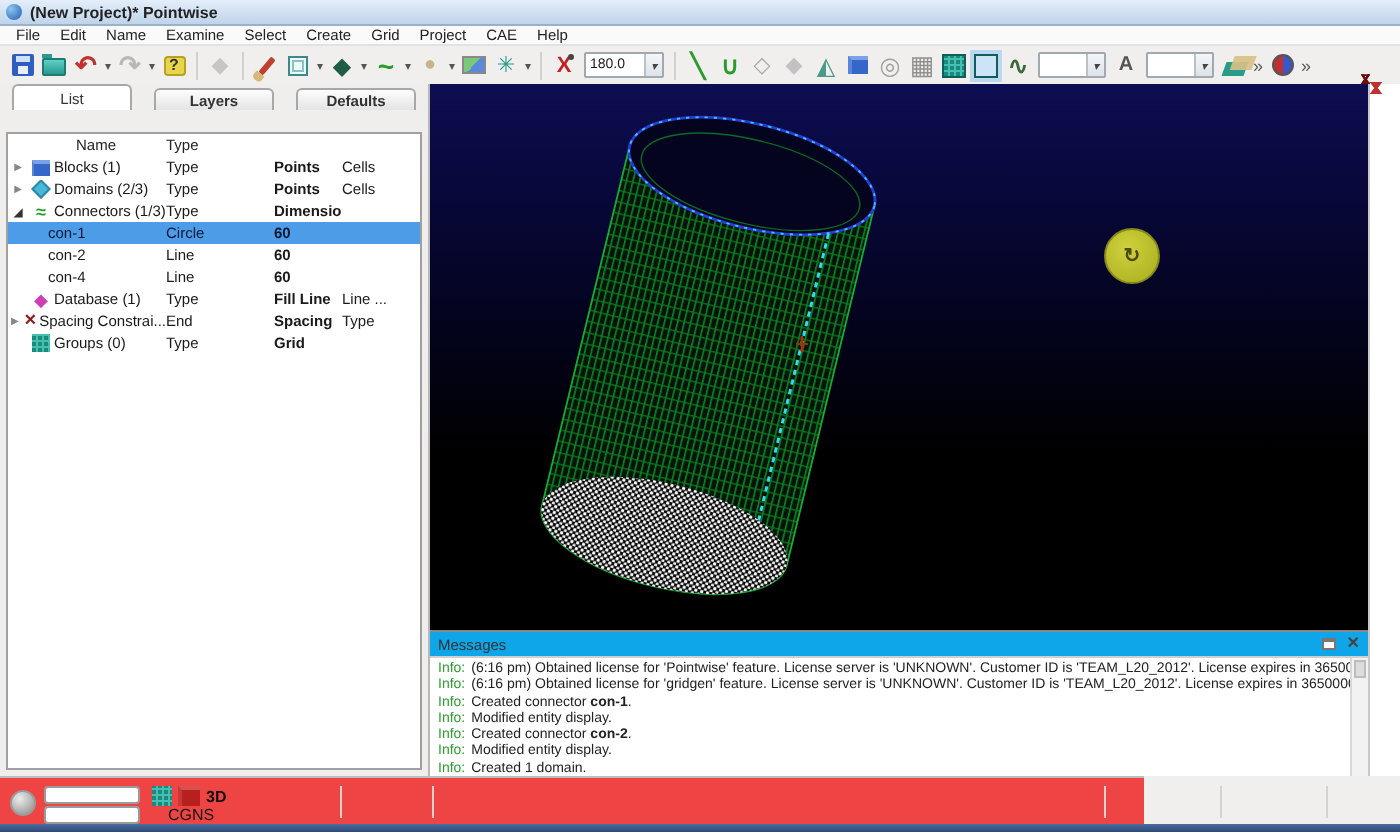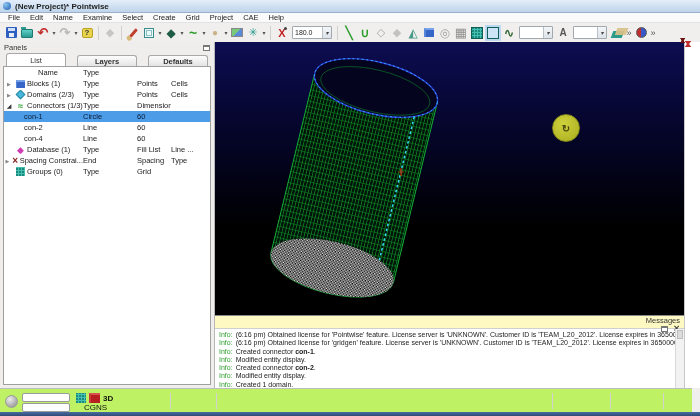--- a/index.html
+++ b/index.html
@@ -74,21 +74,21 @@
   .floatbox::before{content:"";position:absolute;left:0;top:0;right:0;height:1px;background:#777;}
   .tabs{display:flex;padding:0 6px;gap:11px;height:13px;align-items:flex-end;}
   .tab{flex:1;height:11px;background:linear-gradient(#fdfdfd,#e4e4e4);border:1px solid #a8a8a8;border-bottom:none;border-radius:3px 3px 0 0;display:flex;align-items:center;justify-content:center;font-size:7.5px;color:#333;cursor:pointer;font-weight:bold;}
   .tab.active{background:#fff;height:13px;font-weight:400;}
   .treebox{position:absolute;left:3px;right:3px;top:24px;bottom:3px;background:#ffffff;border:1px solid #a0a0a0;overflow:hidden;}
   .trow{display:flex;align-items:center;height:11px;font-size:7.5px;color:#1a1a1a;cursor:default;}
   .trow.head{color:#222;}
   .trow.sel{background:#4c9ce8;color:#0a1a33;}
   .tname{flex:1;display:flex;align-items:center;overflow:hidden;white-space:nowrap;}
   .tc1{width:44px;white-space:nowrap;overflow:hidden;}
-  .tc2{width:44px;white-space:nowrap;overflow:hidden;padding-left:10px;}
+  .tc2{width:44px;white-space:nowrap;overflow:hidden;padding-left:10px;font-weight:bold;}
   .tc3{width:39px;white-space:nowrap;overflow:hidden;}
   .exp{width:10px;text-align:center;font-size:5px;color:#888;}
   .exp.open{color:#333;font-size:6px;}
   .ti{width:13px;display:flex;align-items:center;justify-content:center;height:10px;}
   .ti-blocks{display:block;width:9px;height:8px;background:#3566c8;border-top:2px solid #7aa2e8;border-left:1px solid #5a86d8;margin:1px 2px;}
   .ti-domains{display:block;width:7px;height:7px;background:#49b8d8;transform:rotate(45deg);margin:1px 3px;border:1px solid #2a88a8;}
   .ti-connectors::before{content:"≈";color:#2a9c2a;font-weight:700;font-size:9px;}
   .ti-database::before{content:"◆";color:#d03cb4;font-size:9px;}
   .ti-spacing::before{content:"×";color:#8b2020;font-weight:800;font-size:10px;}
   .ti-groups{display:block;width:9px;height:9px;margin:0 2px;background:#1a8a7e;background-image:repeating-linear-gradient(0deg,transparent 0 2px,#45c0b0 2px 3px),repeating-linear-gradient(90deg,transparent 0 2px,#45c0b0 2px 3px);}
@@ -102,32 +102,32 @@
   .rightbar{position:absolute;left:684px;top:42px;width:16px;height:346px;background:#fff;border-left:1px solid #c8c8c8;padding-top:2px;}
   .vb{position:relative;width:13px;height:13px;margin:1px auto;cursor:pointer;}
   .vb .bar{position:absolute;left:2px;top:2px;bottom:1px;width:2px;background:#c03030;}
   .vb .tri{position:absolute;left:0;width:0;height:0;border-left:3px solid transparent;border-right:3px solid transparent;}
   .vb .tri.up{top:-1px;border-bottom:4px solid #c03030;}
   .vb .tri.down{bottom:-1px;border-top:4px solid #c03030;}
   .vb b{position:absolute;right:0;bottom:0;font-size:7px;color:#6a1010;font-weight:700;}
 
   
   .messages{position:absolute;left:215px;top:315px;width:469px;height:73px;background:#fff;border-top:1px solid #888;}
-  .msghead{height:13px;background:#fef9c3;border-bottom:1px solid #cfcfcf;display:flex;align-items:flex-end;justify-content:space-between;padding:0 4px;font-size:7.5px;color:#333;flex-direction:column;}
+  .msghead{height:13px;background:#0ea5e9;border-bottom:1px solid #cfcfcf;display:flex;align-items:center;justify-content:space-between;padding:0 4px;font-size:7.5px;color:#333;}
   .msgicons{display:flex;align-items:center;gap:5px;}
   .closex{font-size:8px;font-weight:700;color:#444;cursor:pointer;line-height:1;}
   .msgbody{position:absolute;left:0;right:9px;top:13px;bottom:0;padding:2px 0 0 4px;overflow:hidden;}
   .msg{font-size:7px;line-height:8.3px;white-space:nowrap;color:#222;}
   .msg .info{color:#2e9e2e;margin-right:3px;}
   .msg b{font-weight:700;}
   .msgscroll{position:absolute;right:0;top:13px;bottom:0;width:9px;background:#f2f2f2;border-left:1px solid #d8d8d8;}
   .msgscroll .thumb{margin:1px;height:9px;background:#dcdcdc;border:1px solid #bdbdbd;}
 
   
-  .statusbar{position:absolute;left:0;top:388px;width:692px;height:24px;background:#bef264;border-top:1px solid #bdbdbd;}
+  .statusbar{position:absolute;left:0;top:388px;width:572px;height:24px;background:#ef4444;border-top:1px solid #bdbdbd;}
   .sphere{position:absolute;left:5px;top:6px;width:13px;height:13px;border-radius:50%;background:radial-gradient(circle at 35% 30%,#ececec,#8a8a8a);border:1px solid #9a9a9a;}
   .sfield{position:absolute;left:22px;width:48px;height:9px;background:#fff;border:1px solid #9a9a9a;border-radius:2px;font-size:7px;padding:0 2px;}
   .f1{top:4px;} .f2{top:14px;}
   .st-grid{position:absolute;left:76px;top:4px;width:10px;height:10px;background:#1a8a7e;background-image:repeating-linear-gradient(0deg,transparent 0 2px,#45c0b0 2px 3px),repeating-linear-gradient(90deg,transparent 0 2px,#45c0b0 2px 3px);}
   .st-cube{position:absolute;left:89px;top:4px;width:11px;height:10px;background:#b82020;border-top:2px solid #d85050;border-left:2px solid #c83838;}
   .st-3d{position:absolute;left:103px;top:5px;font-size:8px;font-weight:700;color:#111;}
   .st-cgns{position:absolute;left:84px;top:14px;font-size:8px;color:#111;}
   .ssep{position:absolute;top:4px;width:1px;height:16px;background:#d4d2d0;}
   .bottomstrip{position:absolute;left:0;top:412px;width:700px;height:4px;background:linear-gradient(#4a6ca0,#2e4a78);}
 </style>
@@ -260,24 +260,20 @@
         <span class="i-layers"></span>
       </span>
     <span class="chev"></span>
     <span class="tbi">
         <span class="i-mask"></span>
       </span>
     <span class="chev"></span>
   </div>
 
   <div class="leftpanel">
-    <div class="panelhead">
-      <span>Panels</span>
-      <span class="floatbox"></span>
-    </div>
     <div class="tabs" id="tabs">
         <span class="tab active">List</span>
         <span class="tab">Layers</span>
         <span class="tab">Defaults</span>
       </div>
     <div class="treebox">
       <div class="trow head">
         <span class="tname" style="padding-left:34px">Name</span>
         <span class="tc1">Type</span>
         <span class="tc2"></span>
@@ -352,21 +348,21 @@
           </div>
           <div class="trow">
             <span class="tname">
               <span class="exp"></span>
               <span class="ti ">
                 <span class="ti-database"></span>
               </span>
               <span>Database (1)</span>
             </span>
             <span class="tc1">Type</span>
-            <span class="tc2">Fill List</span>
+            <span class="tc2">Fill Line</span>
             <span class="tc3">Line ...</span>
           </div>
           <div class="trow">
             <span class="tname">
               <span class="exp">▶</span>
               <span class="ti ">
                 <span class="ti-spacing"></span>
               </span>
               <span>Spacing Constrai...</span>
             </span>

